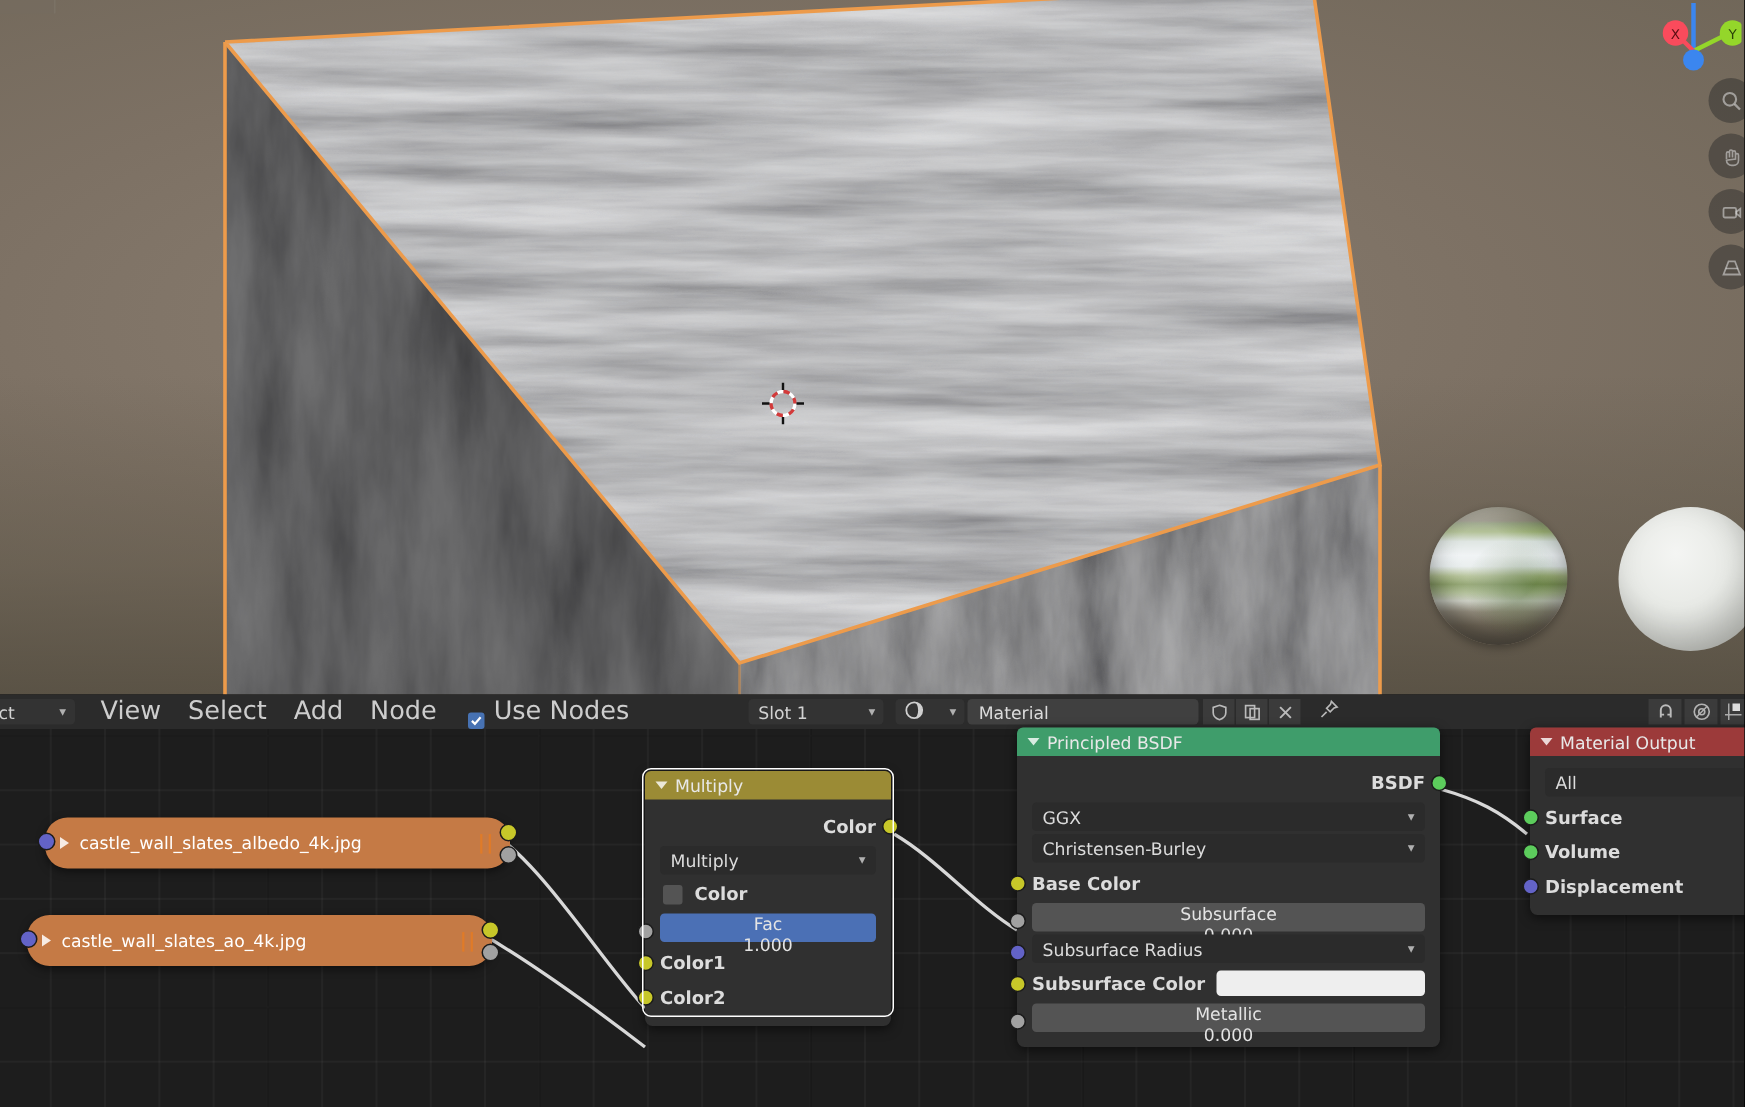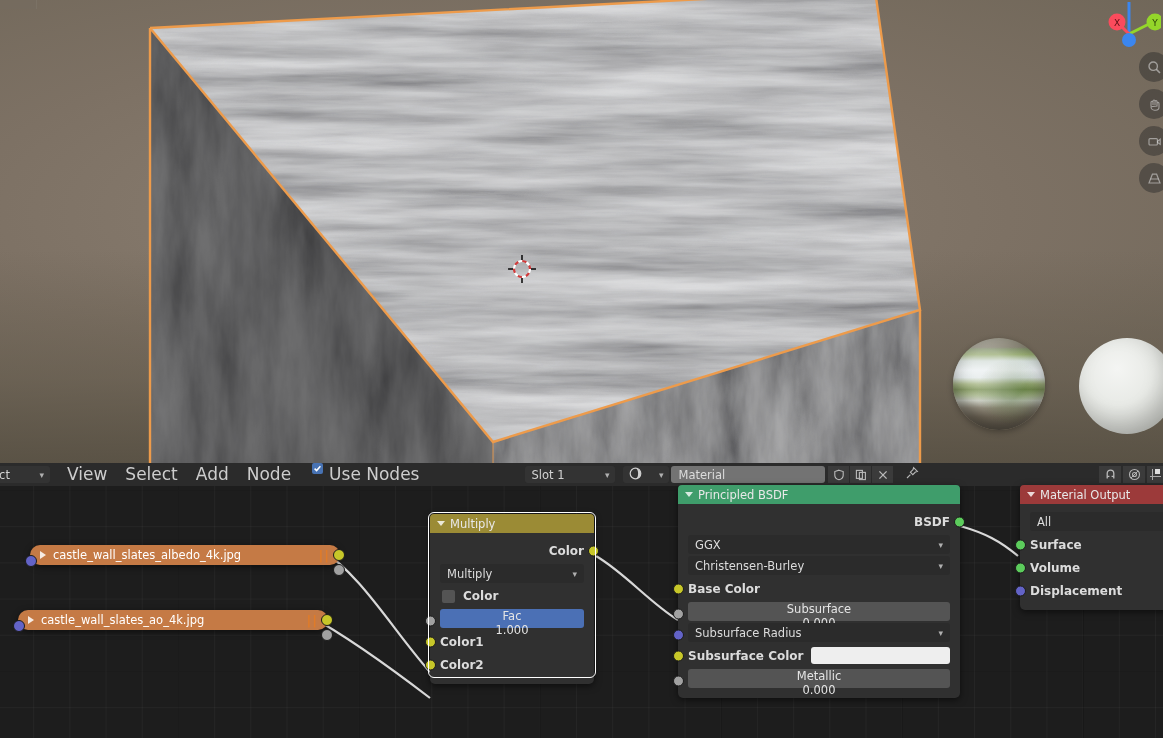--- a/index.html
+++ b/index.html
@@ -115,21 +115,21 @@
   .chev{color:#b0b0b0;font-size:9px;}
   .valfield{height:19px;margin:2px 10px;background:#545454;border-radius:3px;
             display:flex;align-items:center;justify-content:space-between;
             padding:0 8px;font-size:11.5px;color:#e4e4e4;flex-direction:column;}
   .valfield.accent{background:#4b70b5;}
   .cbrow{height:22px;display:flex;align-items:center;gap:8px;padding:0 12px;}
   .cbbox{width:13px;height:13px;border-radius:2px;background:#545454;}
   .swatch{height:17px;flex:1;margin-left:8px;margin-right:10px;border-radius:3px;background:#eeeeee;}
 
   
-  .node-hidden{position:absolute;height:20px;border-radius:15px;background:#c57a45;
+  .node-hidden{position:absolute;height:34px;border-radius:15px;background:#c57a45;
      display:flex;align-items:center;padding:0 10px;gap:7px;box-shadow:0 2px 6px rgba(0,0,0,.5);}
   .node-hidden .tri-s{width:0;height:0;border-top:4.5px solid transparent;border-bottom:4.5px solid transparent;
      border-left:6px solid rgba(255,255,255,.85);}
   .node-hidden .htxt{font-size:11.5px;color:#fff;white-space:nowrap;}
   .grip{margin-left:auto;color:#e07b28;font-size:13px;letter-spacing:1px;font-weight:bold;}
   .hsock{position:absolute;width:10px;height:10px;border-radius:50%;border:1px solid #1b1b1b;}
 
   
   .outline-sel{position:absolute;border:1px solid #ffffff;border-radius:6px;pointer-events:none;}
 </style>
@@ -254,45 +254,45 @@
     <div id="ne-header">
       <div class="hdr-dd" style="width:52px;margin-left:-14px;margin-right:8px;">
         <span>ect</span>
         <span class="chev">▾</span>
       </div>
       <div class="hdr-menu">View</div>
       <div class="hdr-menu">Select</div>
       <div class="hdr-menu">Add</div>
       <div class="hdr-menu">Node</div>
 
-      <div style="display:flex;align-items:flex-start;gap:6px;margin-left:12px;">
+      <div style="display:flex;align-items:flex-end;gap:6px;margin-left:12px;">
         <span class="chk">
           <svg width="9" height="9" viewBox="0 0 9 9">
               <path d="M1.6 4.6 L3.6 6.6 L7.4 2.2" fill="none" stroke="#fff" stroke-width="1.5"></path>
             </svg>
         </span>
         <span class="hdr-menu" style="padding:0;">Use Nodes</span>
       </div>
 
-      <div class="hdr-dd" style="width:78px;margin-left:106px;">
+      <div class="hdr-dd" style="width:78px;margin-left:80px;">
         <span>Slot 1</span>
         <span class="chev">▾</span>
       </div>
 
       <div class="hdr-dd" style="width:34px;margin-left:8px;background:#333;">
         <span>
           <svg width="13" height="13" viewBox="0 0 13 13">
               <circle cx="6.5" cy="6.5" r="5.3" fill="none" stroke="#cfcfcf" stroke-width="1.2"></circle>
               <path d="M6.5 1.2a5.3 5.3 0 010 10.6 2.6 5.3 0 000-10.6" fill="#cfcfcf"></path>
             </svg>
         </span>
         <span class="chev">▾</span>
       </div>
 
-      <div style="width:140px;height:17px;background:#737373;border-radius:3px;display:flex;align-items:center;
+      <div style="width:140px;height:17px;background:#404040;border-radius:3px;display:flex;align-items:center;
                   padding:0 7px;font-size:11.5px;color:#dcdcdc;margin-left:2px;">
         <span>Material</span>
       </div>
 
       <div style="display:flex;margin-left:3px;gap:1px;">
         <div class="hdr-ico-btn">
           <svg width="12" height="12" viewBox="0 0 12 12">
               <path d="M6 1.2 L10.2 2.6 V6.2c0 2.6-2.2 4-4.2 4.6C4 10.2 1.8 8.8 1.8 6.2V2.6z" fill="none" stroke="#bbb" stroke-width="1.1"></path>
             </svg>
         </div>

